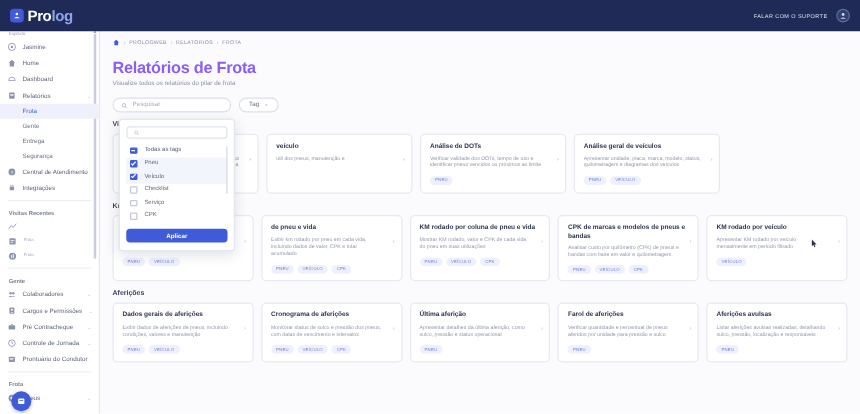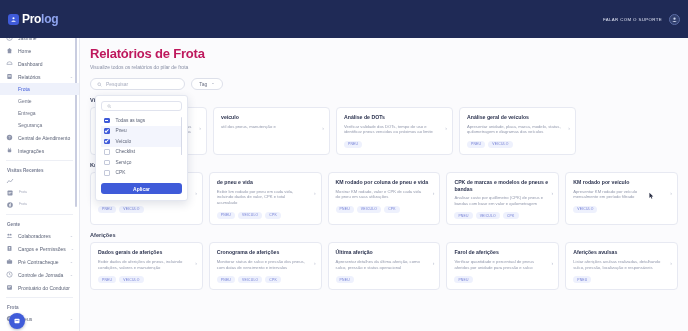--- a/index.html
+++ b/index.html
@@ -6,21 +6,21 @@
   html, body {
     width: 688px; height: 331px;
     font-family: "Liberation Sans", sans-serif;
     background: #ffffff;
     overflow: hidden;
   }
   .app { position: relative; width: 688px; height: 331px; }
 
   
   .topbar {
-    position: absolute; top: 0; left: 0; width: 688px; height: 38px;
+    position: absolute; top: 0; left: 0; width: 688px; height: 25px;
     background: #1f2a56; display: flex; align-items: center;
     padding: 0 8px; z-index: 40;
   }
   .brand { display: flex; align-items: center; gap: 3px; }
   .brand-mark {
     width: 11px; height: 11px; border-radius: 3px; background: #3f5bd9;
     display: flex; align-items: center; justify-content: center;
     color: #fff; font-size: 7px; font-weight: bold;
   }
   .brand-text { font-size: 12px; font-weight: bold; letter-spacing: -.3px; }
@@ -96,21 +96,21 @@
     position: absolute; top: 21px; left: 80px; width: 608px; height: 310px;
     background: #fbfbfd; padding: 8px 10px 0 10px; overflow: hidden;
   }
   .breadcrumb { display: flex; align-items: center; gap: 3px; height: 9px; }
   .breadcrumb .home { width: 6px; height: 6px; color: #3f5bd9; }
   .breadcrumb .home svg { width: 6px; height: 6px; display: block; }
   .bc-sep { color: #aab0c4; font-size: 4px; }
   .bc-item { font-size: 4.2px; letter-spacing: .3px; color: #8990a6; text-transform: uppercase; }
   .bc-item.cur { color: #6f7governmental; }
   .page-title {
-    font-size: 13px; font-weight: bold; color: #be185d;
+    font-size: 13px; font-weight: bold; color: #8b5cf6;
     margin-top: 8px; letter-spacing: -.2px;
   }
   .page-sub { font-size: 5px; color: #8990a6; margin-top: 3px; }
 
   .controls { display: flex; align-items: center; gap: 6px; margin-top: 8px; }
   .search-box {
     width: 95px; height: 12px; border: 1px solid #dde0ea; border-radius: 8px;
     background: #fff; display: flex; align-items: center; gap: 4px; padding: 0 6px;
   }
   .search-box .mag { width: 5px; height: 5px; color: #9aa0b5; }

